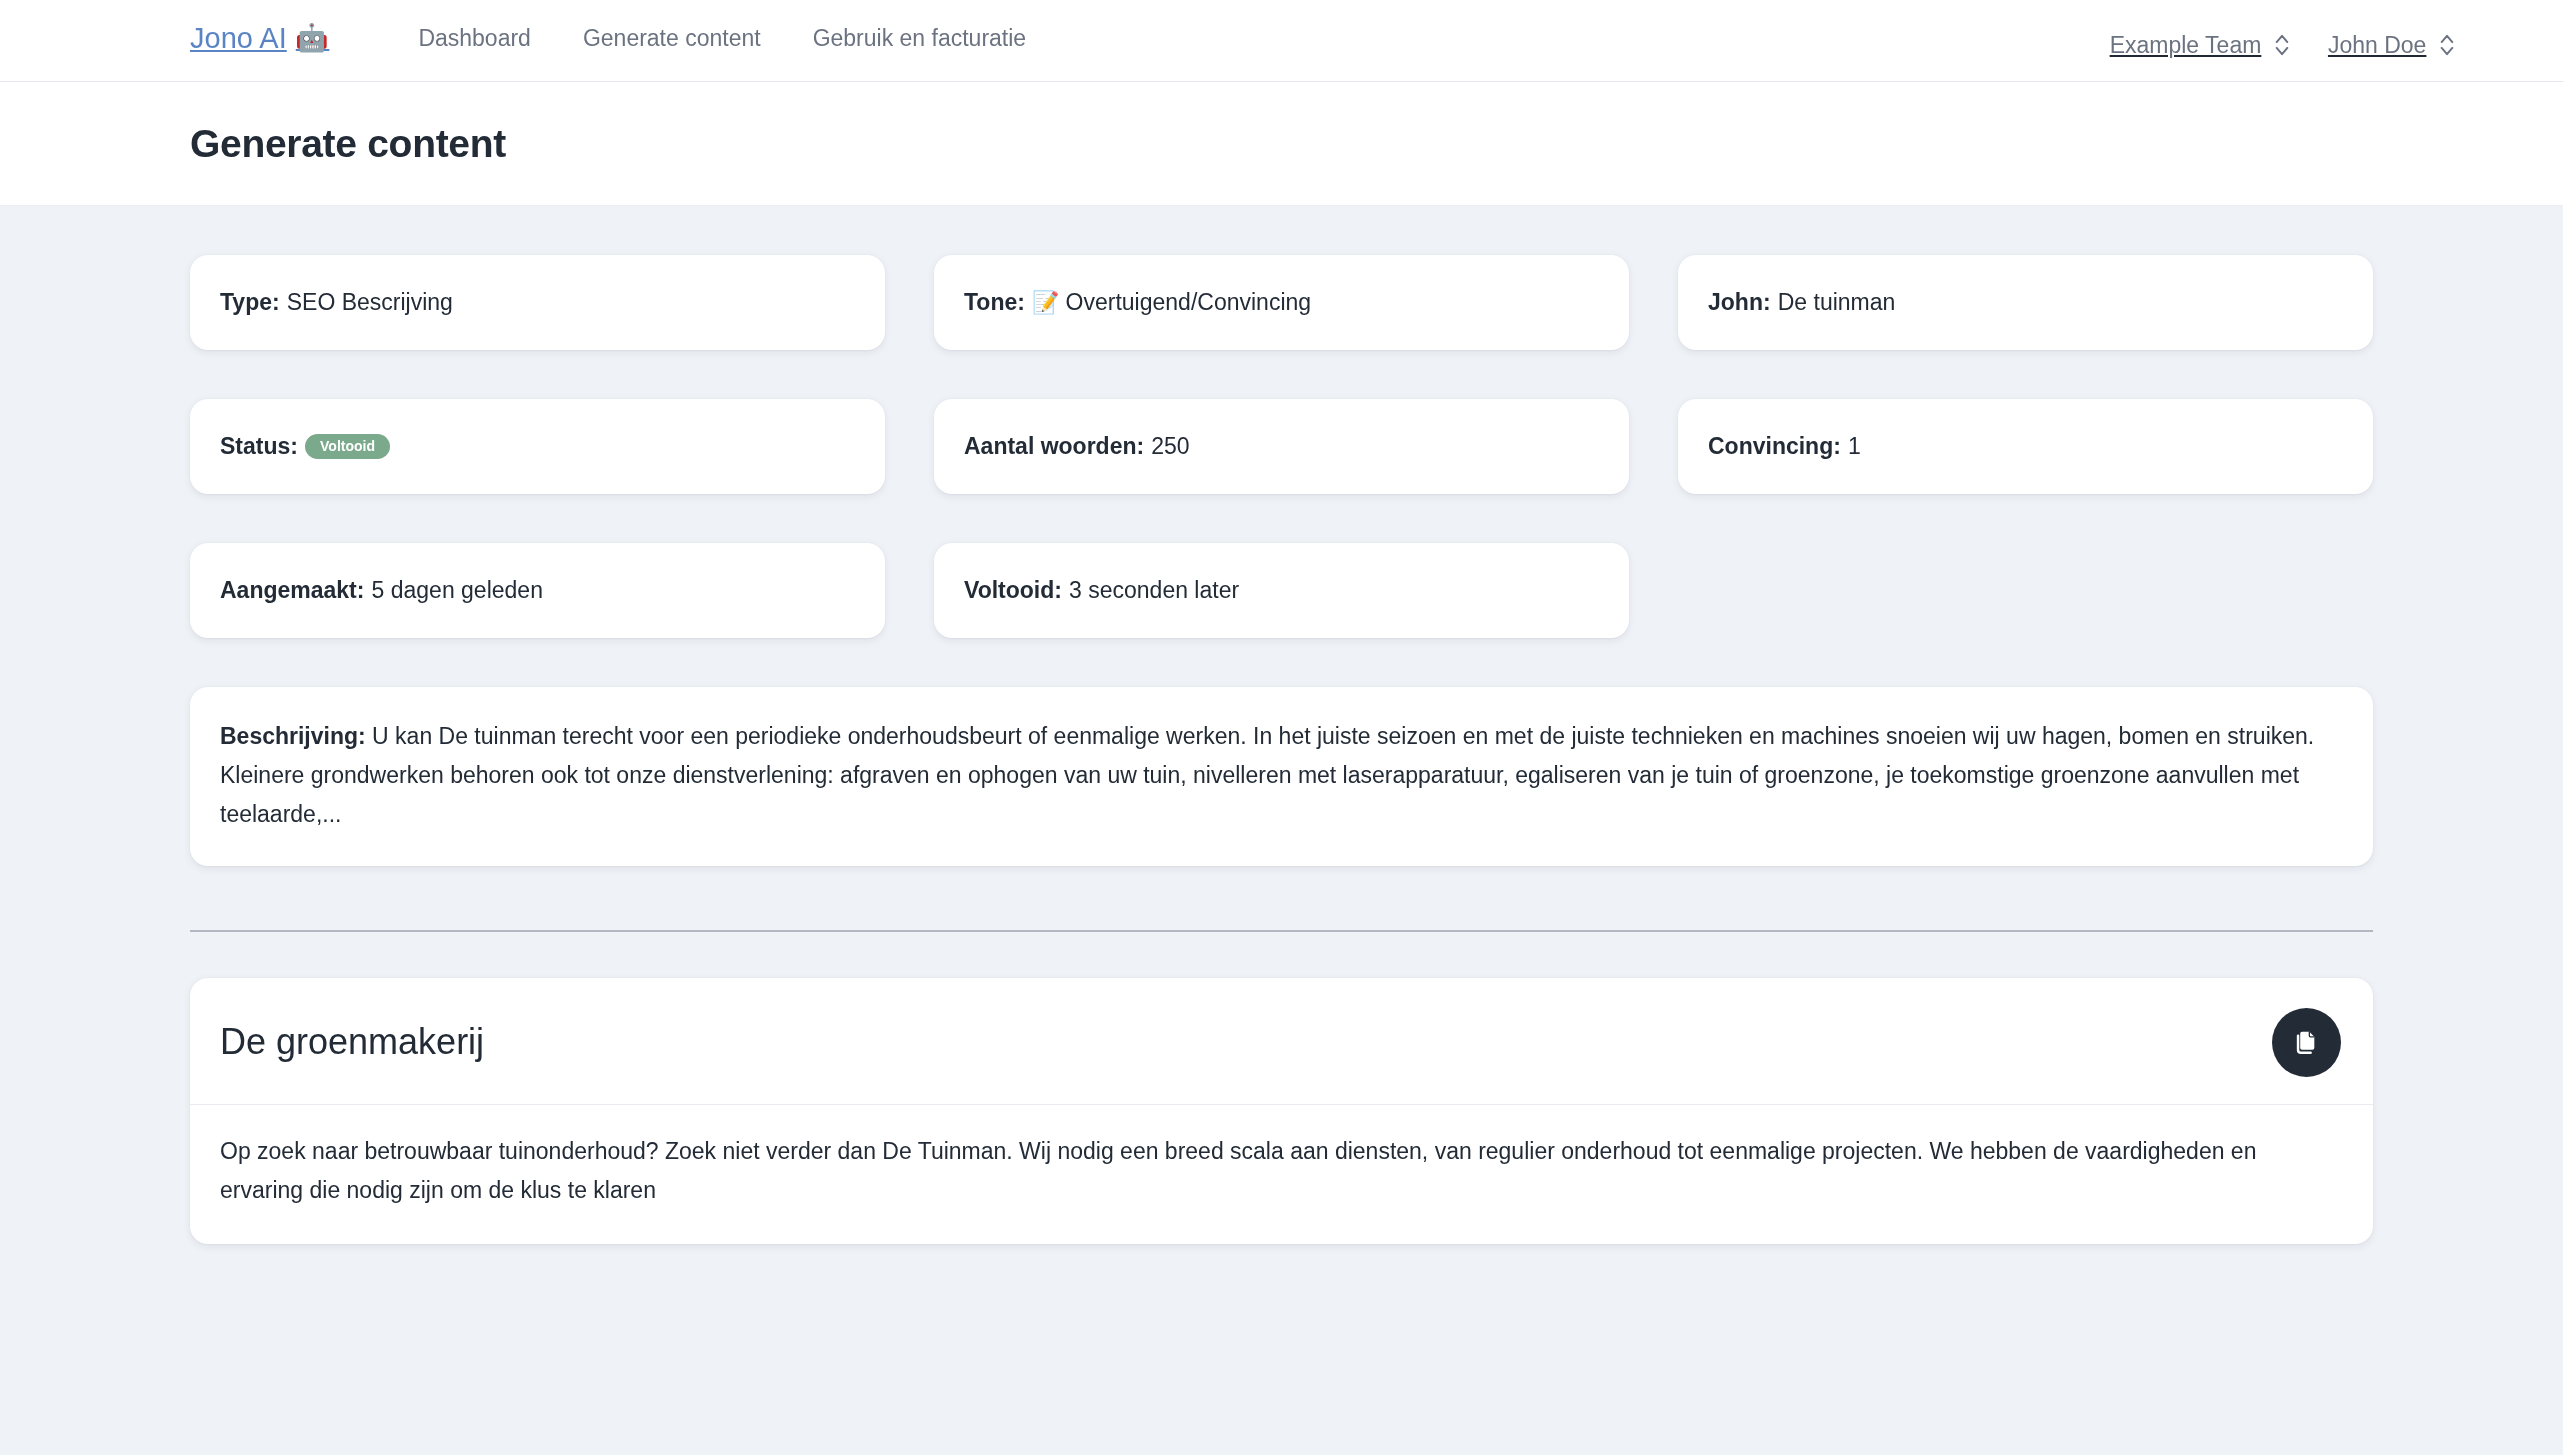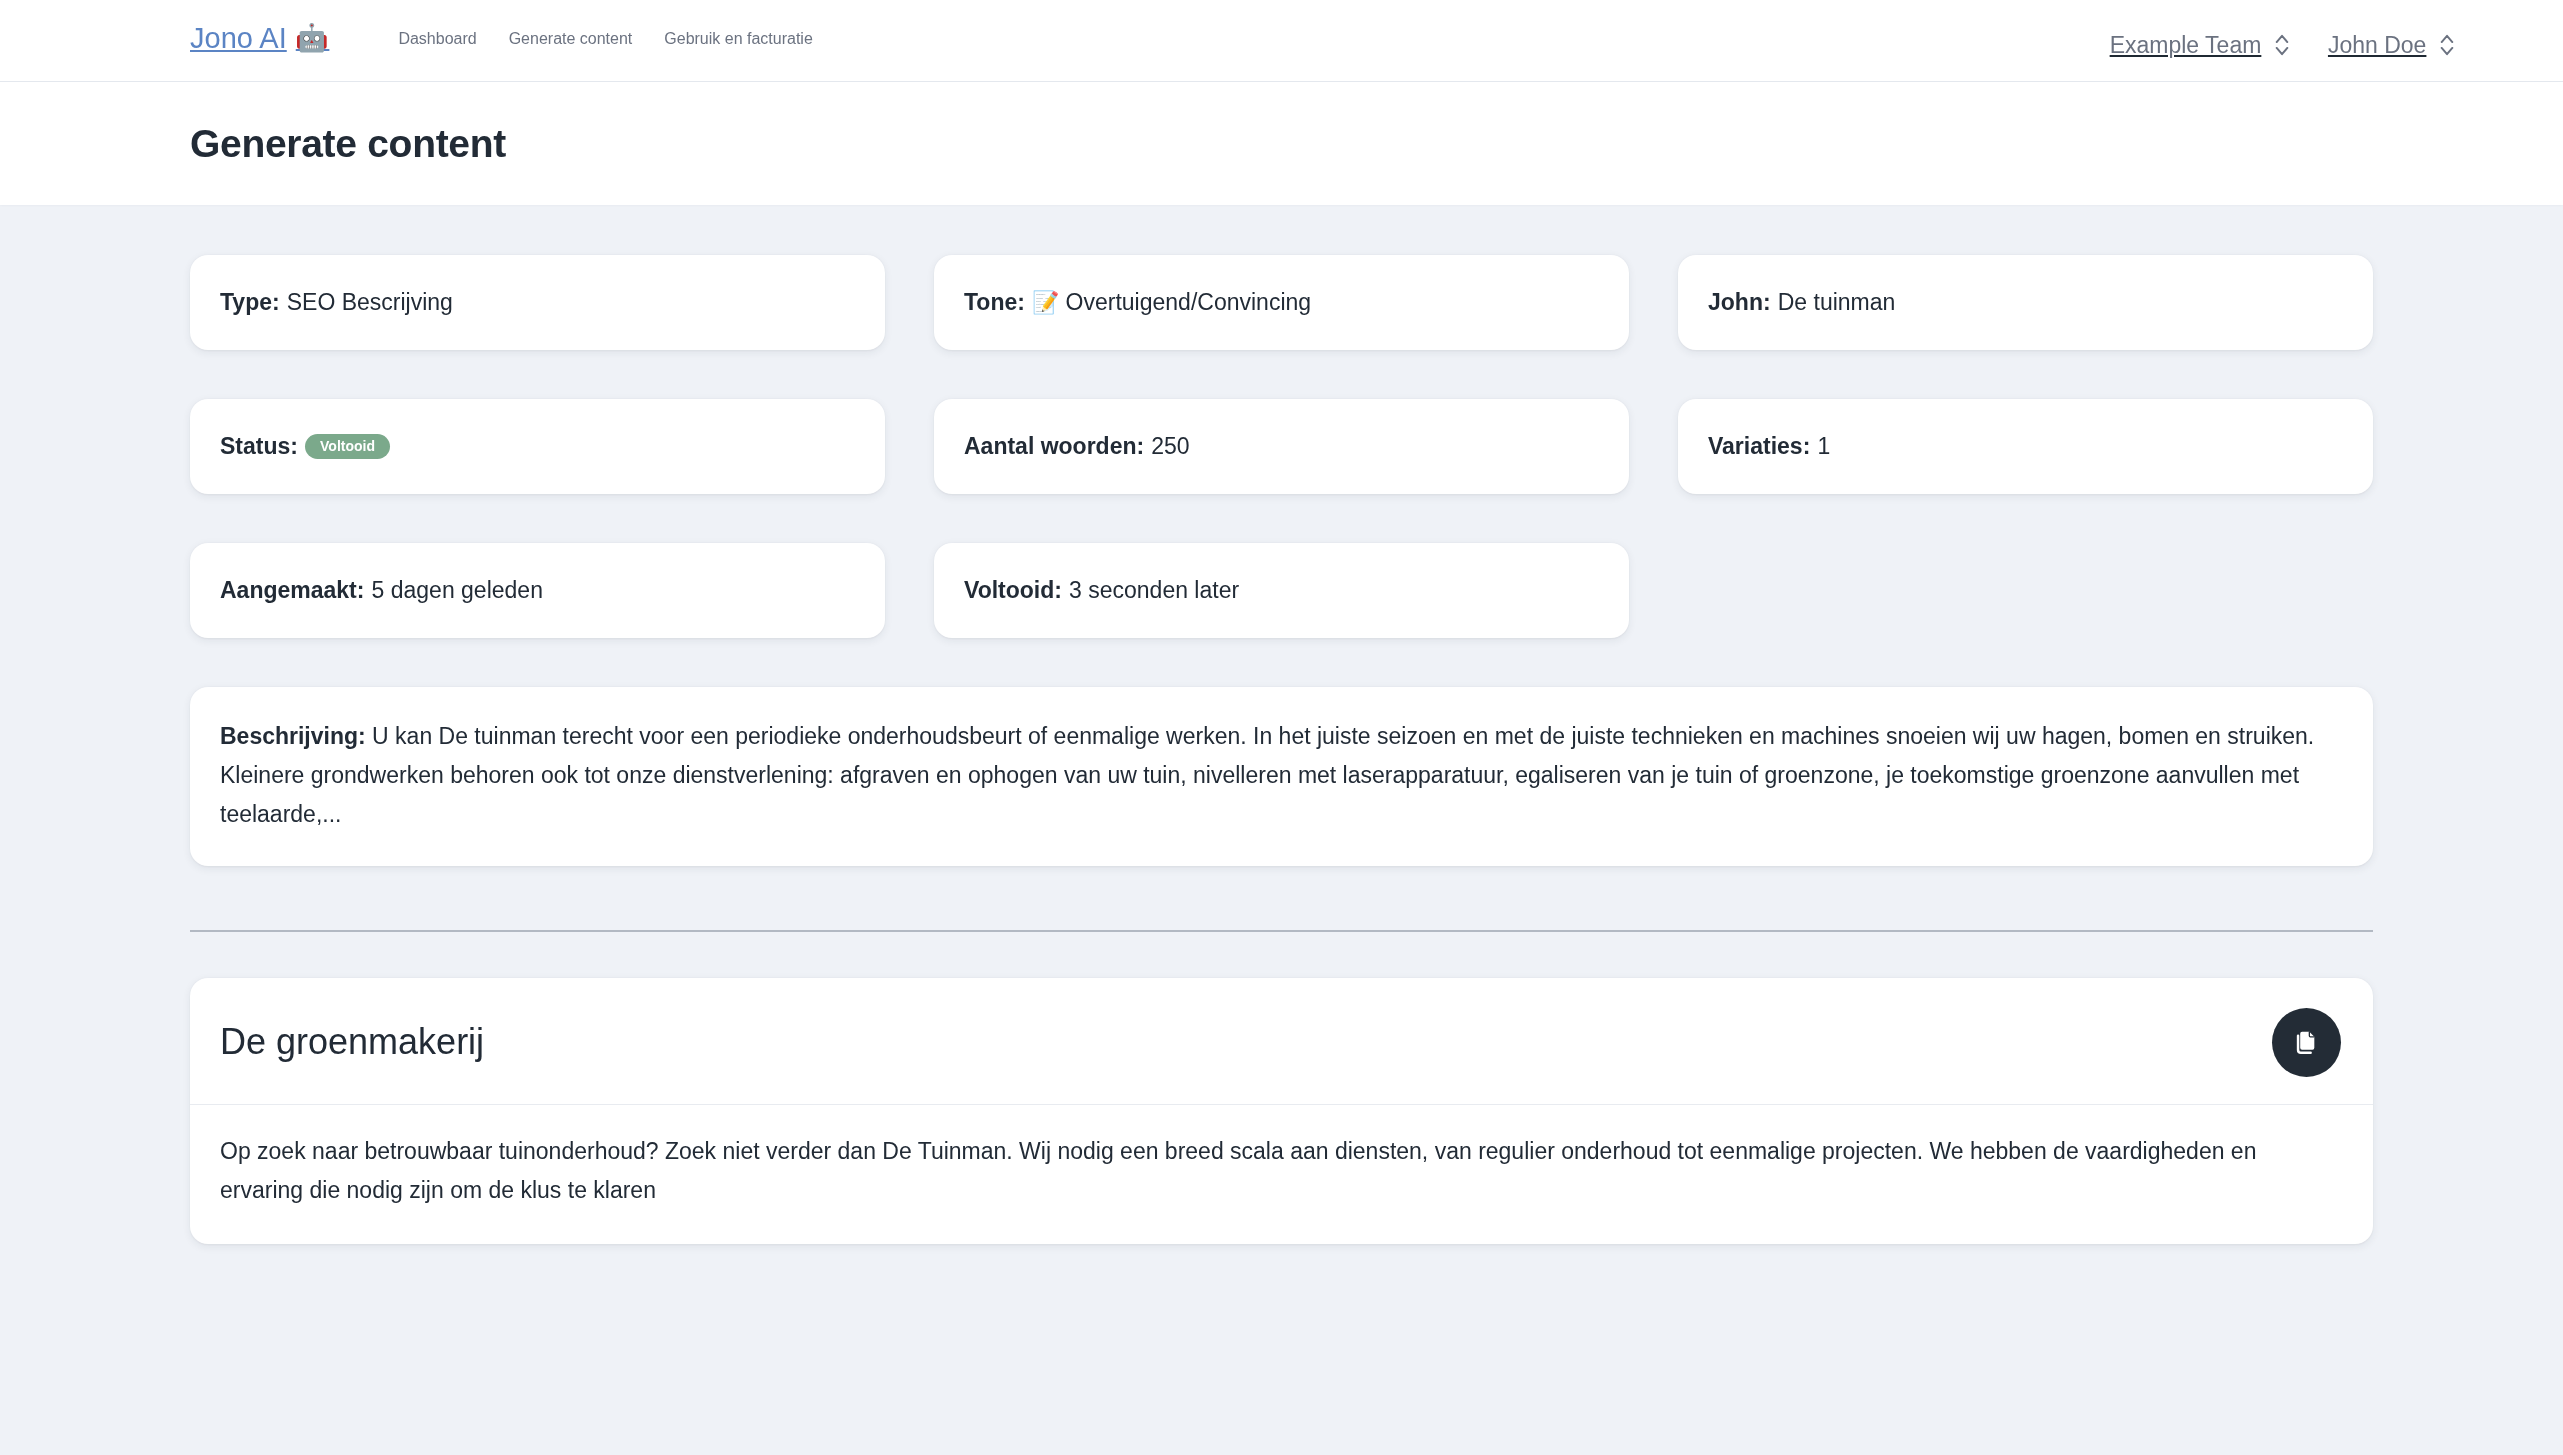--- a/index.html
+++ b/index.html
@@ -34,24 +34,25 @@
     white-space: nowrap;
   }
   .brand-emoji { font-size: 27px; line-height: 1; }
   .nav-links {
     display: flex;
     align-items: center;
     gap: 32px;
     margin-left: 69px;
   }
   .nav-link {
-    font-size: 16px;
+    font-size: 23px;
     color: #6b7280;
     text-decoration: none;
     white-space: nowrap;
+    margin-left: 20px;
   }
   .nav-right {
     position: absolute;
     right: 107px;
     top: 0;
     height: 90px;
     display: flex;
     align-items: center;
     gap: 37px;
     text-decoration: underline;
@@ -256,21 +257,21 @@
       <span class="lbl">Status:</span>
       <span class="badge">Voltooid</span>
     </div>
 
     <div class="meta-card">
       <span class="lbl">Aantal woorden:</span>
       <span class="val">250</span>
     </div>
 
     <div class="meta-card">
-      <span class="lbl">Variaties:</span>
+      <span class="lbl">Convincing:</span>
       <span class="val">1</span>
     </div>
 
     <div class="meta-card">
       <span class="lbl">Aangemaakt:</span>
       <span class="val">5 dagen geleden</span>
     </div>
 
     <div class="meta-card">
       <span class="lbl">Voltooid:</span>

